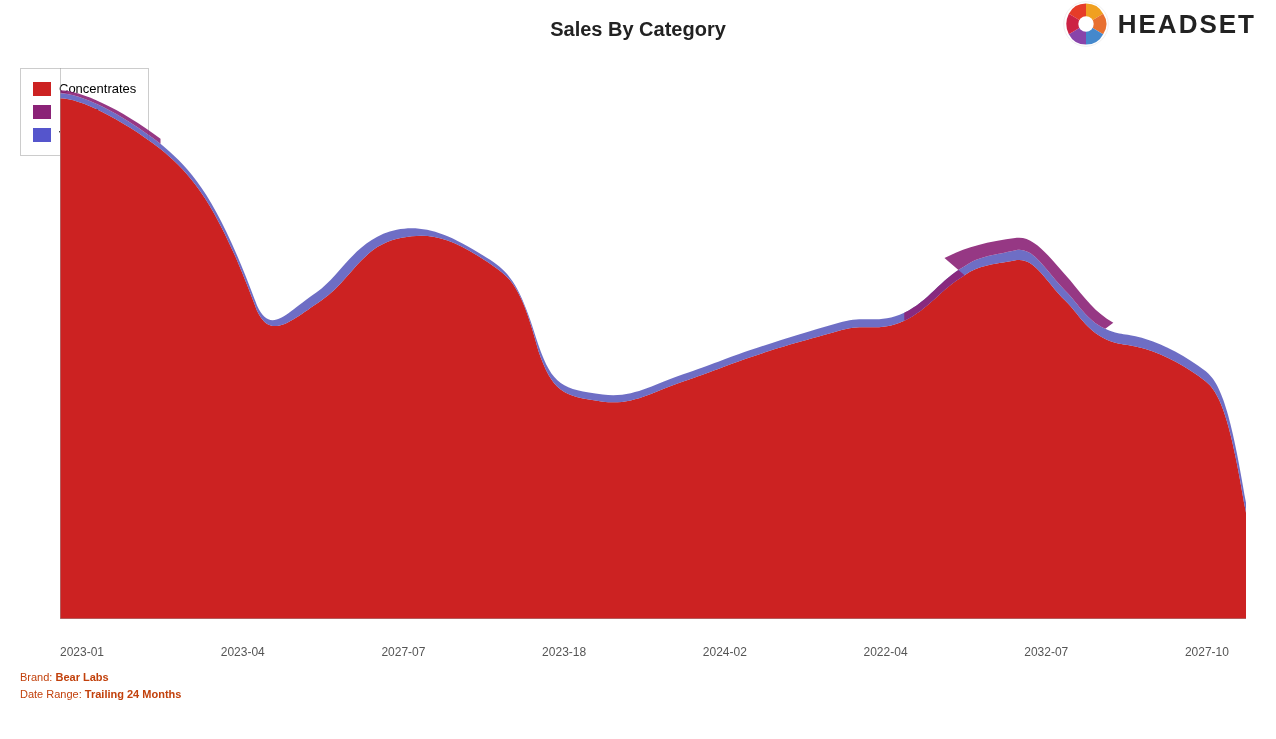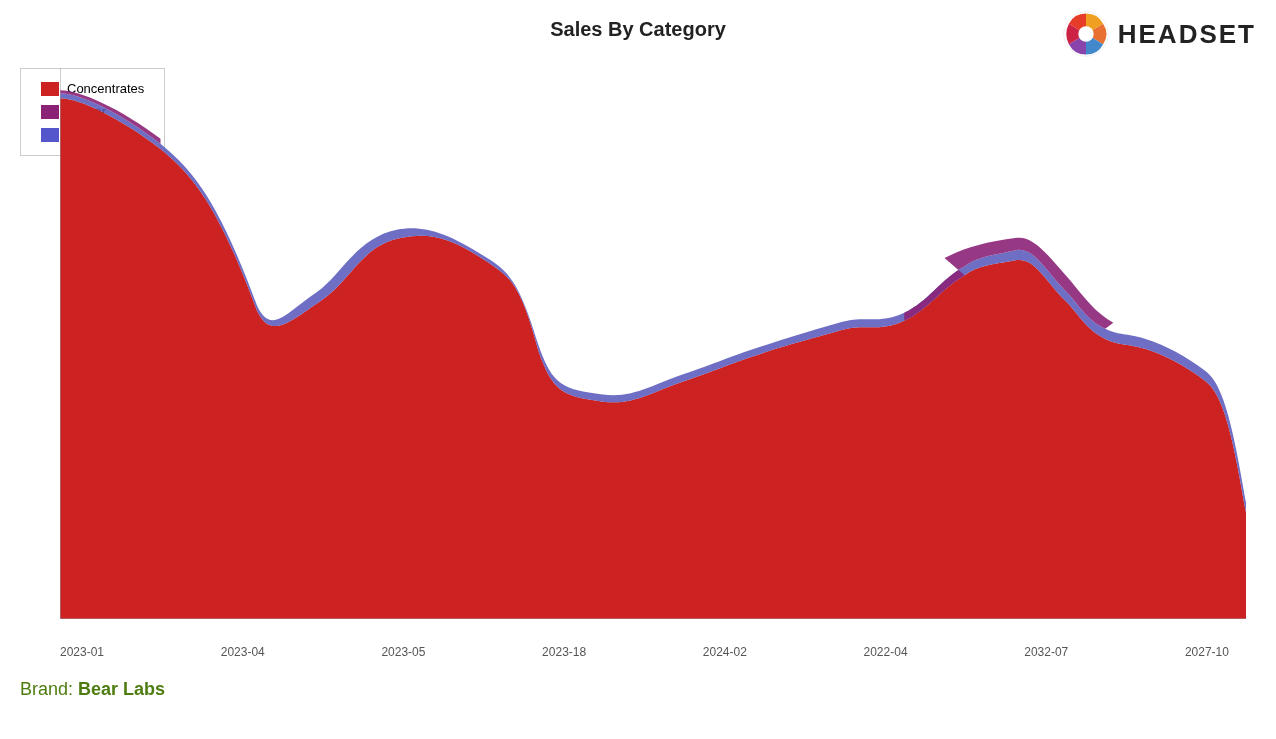--- a/index.html
+++ b/index.html
@@ -19,21 +19,21 @@
     .chart-title {
       text-align: center;
       font-size: 20px;
       font-weight: bold;
       padding-top: 18px;
       padding-bottom: 8px;
       color: #222;
     }
     .logo-area {
       position: absolute;
-      top: 10px;
+      top: 0;
       right: 20px;
       display: flex;
       align-items: center;
       gap: 8px;
     }
     .logo-icon {
       width: 48px;
       height: 48px;
     }
     .logo-text {
@@ -41,21 +41,21 @@
       font-weight: 900;
       letter-spacing: 2px;
       color: #222;
     }
     .legend {
       position: absolute;
       top: 68px;
       left: 20px;
       background: #fff;
       border: 1px solid #ccc;
-      padding: 8px 20px;
+      padding: 8px 12px;
       font-size: 13px;
       line-height: 1.8;
     }
     .legend-item {
       display: flex;
       align-items: center;
       gap: 8px;
     }
     .legend-swatch {
       width: 18px;
@@ -76,22 +76,22 @@
       bottom: 55px;
       display: flex;
       justify-content: space-between;
       font-size: 12px;
       color: #555;
     }
     .footer {
       position: absolute;
       bottom: 10px;
       left: 20px;
-      font-size: 18px;
-      color: #4d7c0f;
+      font-size: 11px;
+      color: #c2410c;
       line-height: 1.6;
     }
     .footer span.label { font-weight: normal; }
     .footer span.value { font-weight: bold; }
   </style>
 </head>
 <body>
 
 <div class="chart-container">
 
@@ -220,28 +220,32 @@
            C60,44 20,25 0,25 Z" fill="#8b2277" opacity="0.9"></path>
 
       <line x1="0" y1="545" x2="1180" y2="545" stroke="#999" stroke-width="1"></line>
       <line x1="0" y1="0" x2="0" y2="545" stroke="#999" stroke-width="1"></line>
     </svg>
   </div>
 
   <div class="x-axis-labels">
     <span>2023-01</span>
     <span>2023-04</span>
-    <span>2023-05</span>
+    <span>2027-07</span>
     <span>2023-18</span>
     <span>2024-02</span>
     <span>2022-04</span>
     <span>2032-07</span>
     <span>2027-10</span>
   </div>
 
   <div class="footer">
     <div>
       <span class="label">Brand:</span>
       <span class="value">Bear Labs</span>
     </div>
+    <div>
+      <span class="label">Date Range:</span>
+      <span class="value">Trailing 24 Months</span>
+    </div>
   </div>
 
 </div>
 
 </body></html>

